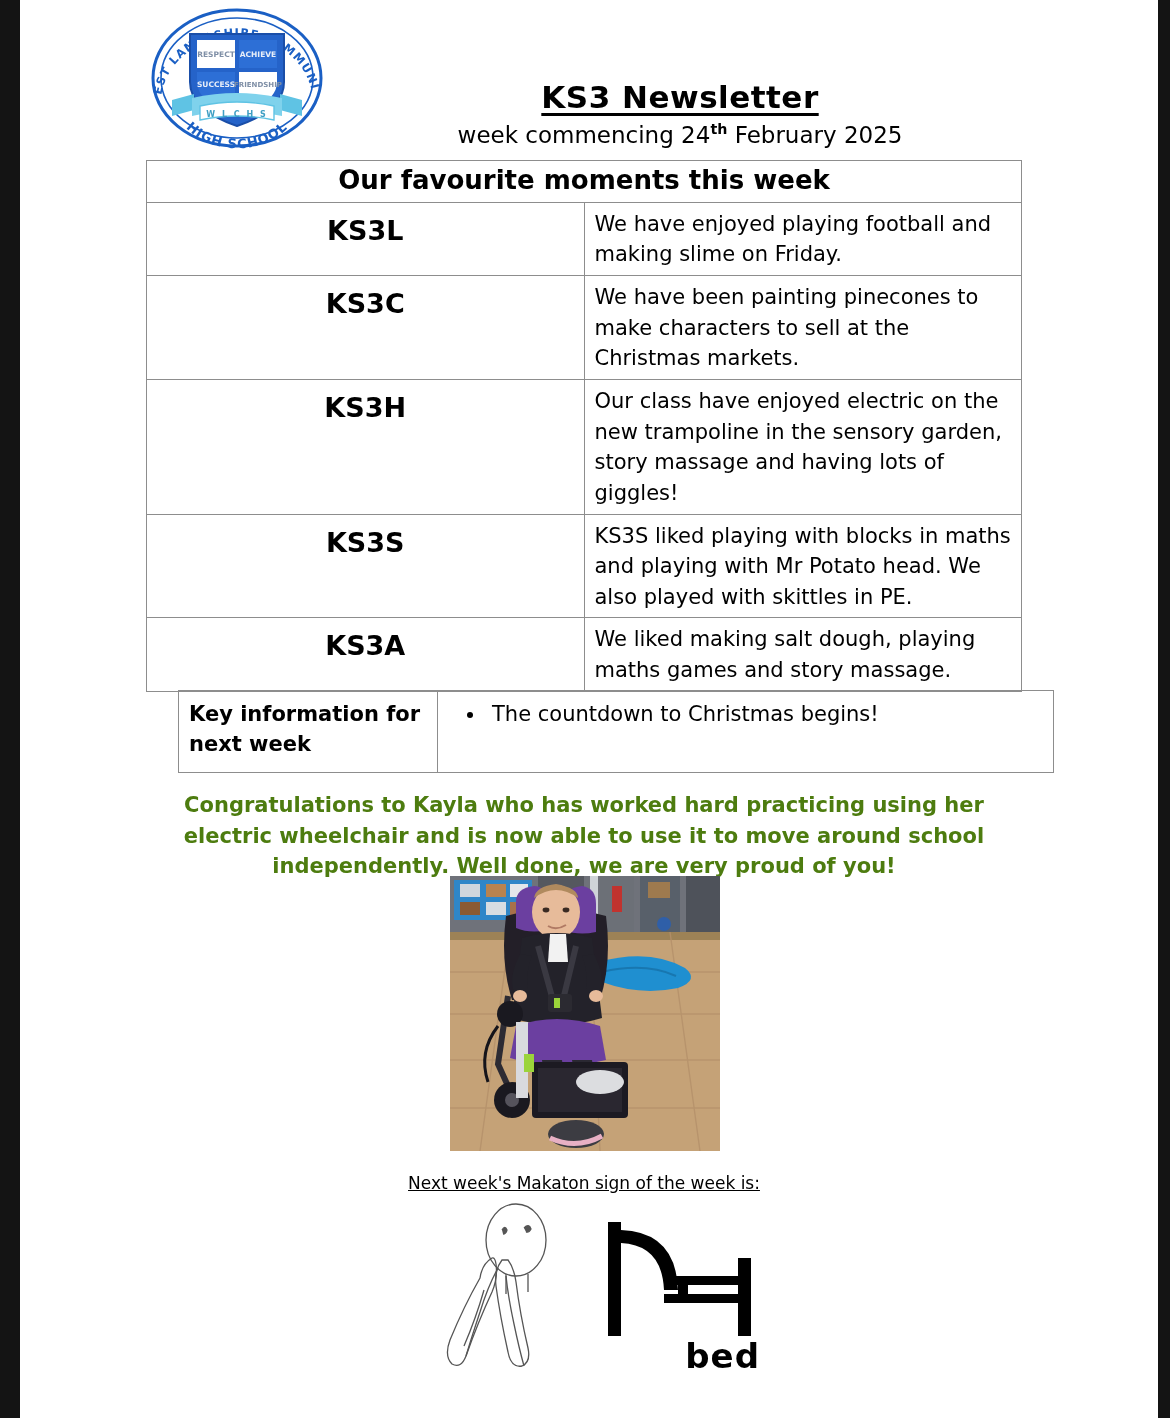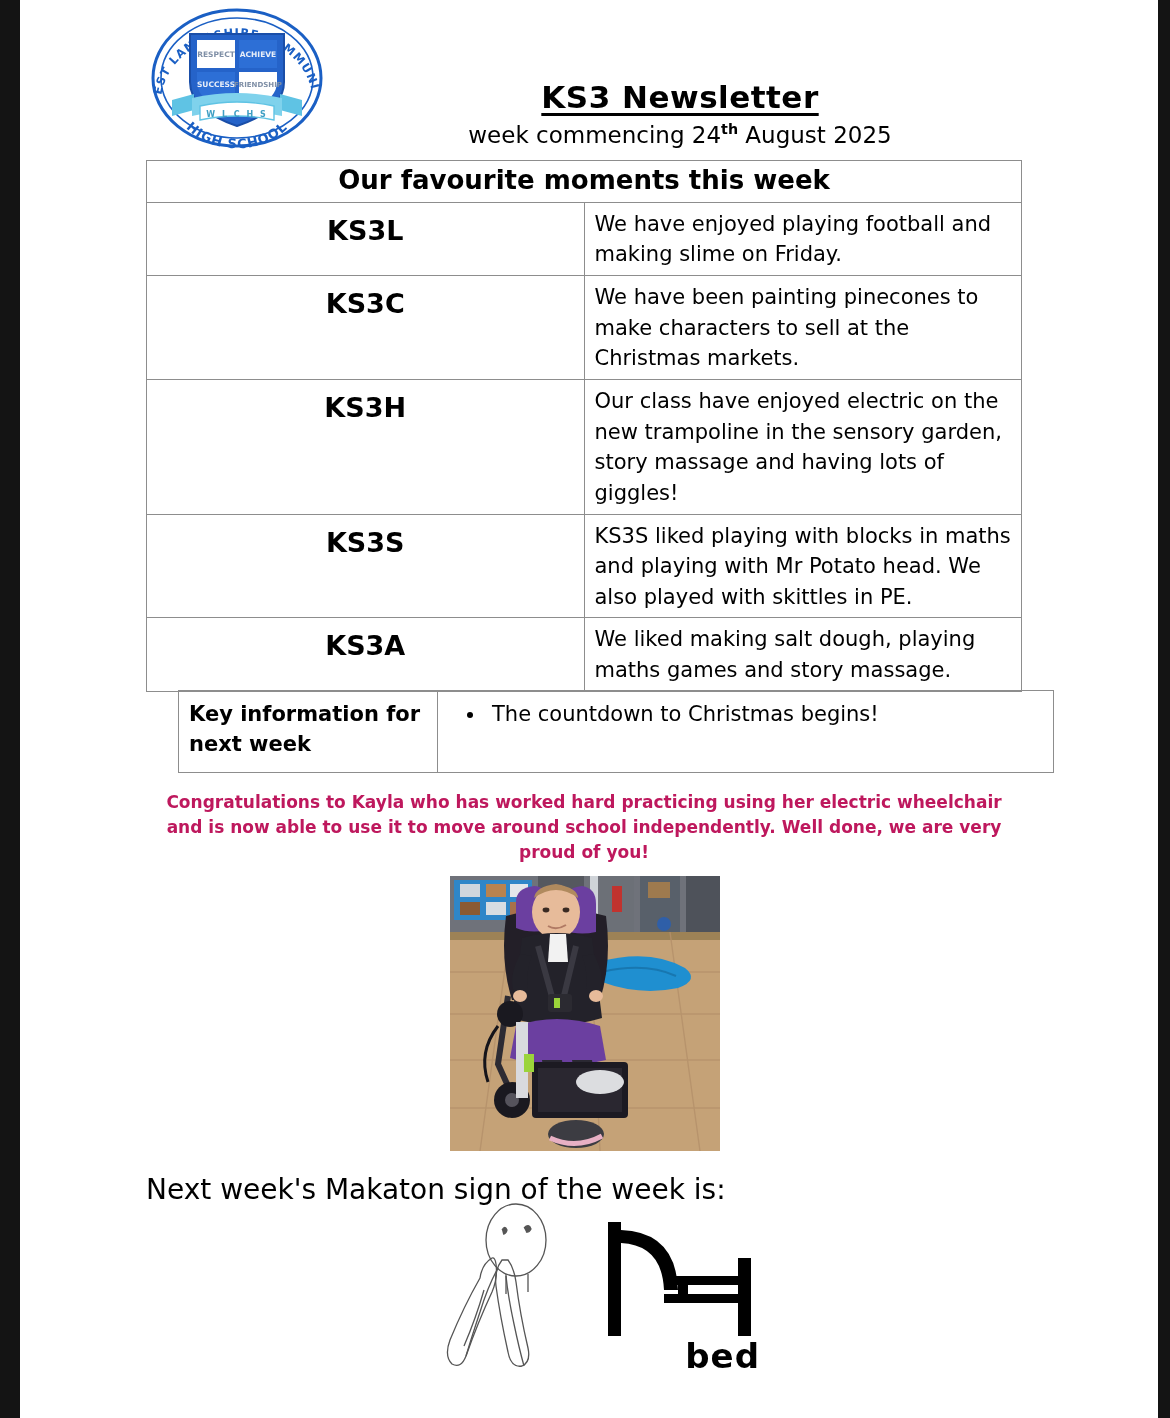--- a/index.html
+++ b/index.html
@@ -134,47 +134,48 @@
   }
   .key-list li { margin: 0; padding-left: 6px; }
 
   
   .congrats {
     position: absolute;
     left: 126px;
     top: 790px;
     width: 876px;
     text-align: center;
-    font-size: 17px;
+    font-size: 21px;
     font-weight: bold;
     line-height: 1.46;
-    color: #be185d;
+    color: #4d7c0f;
   }
 
   
   .photo {
     position: absolute;
     left: 430px;
     top: 876px;
     width: 270px;
     height: 275px;
     overflow: hidden;
     background: #b99a72;
   }
   .photo svg { display: block; }
 
   
   .makaton-caption {
     position: absolute;
     left: 126px;
     top: 1173px;
     width: 876px;
-    text-align: left;
-    font-size: 28px;
-    color: #000;
+    text-align: center;
+    font-size: 17px;
+    color: #000;
+    text-decoration: underline;
   }
   .makaton-row {
     position: absolute;
     left: 400px;
     top: 1198px;
     width: 420px;
     height: 210px;
   }
   .makaton-sign {
     position: absolute;
@@ -238,21 +239,21 @@
       <path d="M 30,94 L 52,88 L 52,104 L 30,110 Z" fill="#5fc3e4"></path>
       <path d="M 160,94 L 138,88 L 138,104 L 160,110 Z" fill="#5fc3e4"></path>
       <path d="M 50,92 Q 95,82 140,92 L 140,110 Q 95,100 50,110 Z" fill="#7fd2ec"></path>
       <path d="M 58,100 Q 95,92 132,100 L 132,114 Q 95,106 58,114 Z" fill="#ffffff" stroke="#5fc3e4" stroke-width="1.4"></path>
       <text x="95" y="111" font-size="8" fill="#3f9fc4" text-anchor="middle" font-weight="bold" letter-spacing="2" font-family="'DejaVu Sans','Liberation Sans',sans-serif">W L C H S</text>
     </svg>
   </div>
 
   <div class="title-block">
     <div class="doc-title">KS3 Newsletter</div>
-    <div class="doc-subtitle"><span>week commencing 24</span><sup>th</sup><span> August 2025</span></div>
+    <div class="doc-subtitle"><span>week commencing 24</span><sup>th</sup><span> February 2025</span></div>
   </div>
 
   <table class="moments-table">
     <tbody>
       <tr>
         <td class="tbl-head" colspan="2">Our favourite moments this week</td>
       </tr>
       <tr>
         <td class="class-cell">KS3L</td>
         <td class="desc-cell">We have enjoyed playing football and making slime on Friday.</td>

